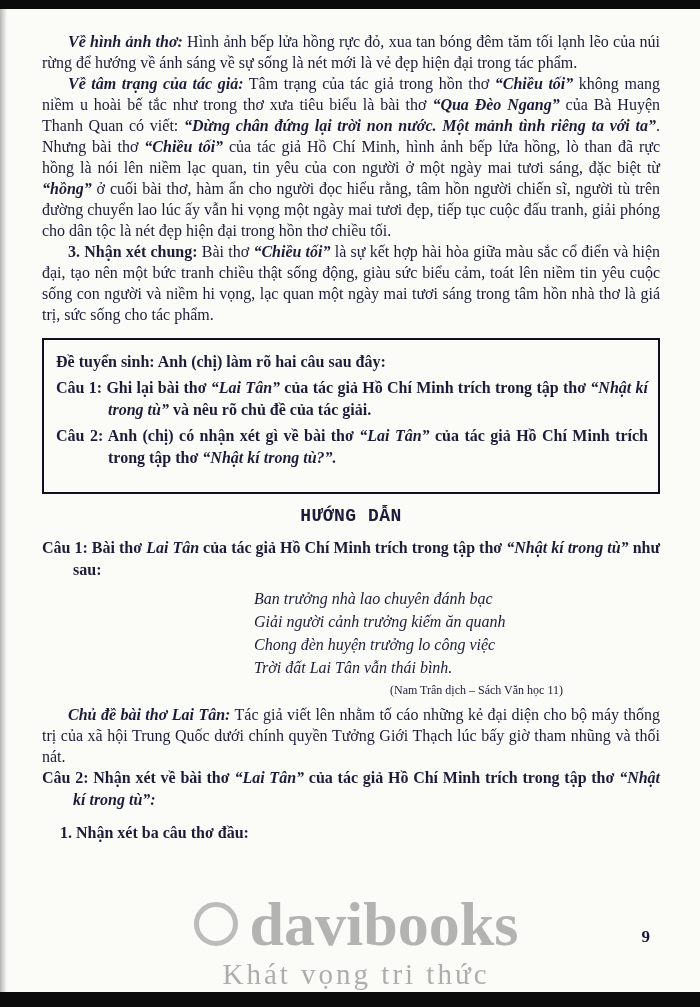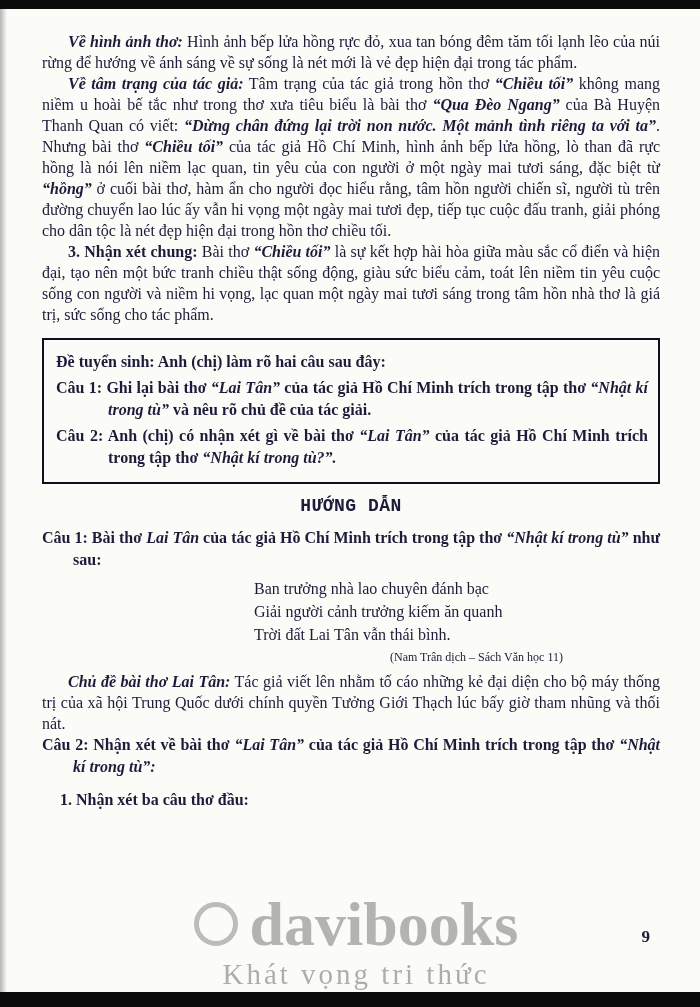--- a/index.html
+++ b/index.html
@@ -20,32 +20,32 @@
     background:linear-gradient(to right, rgba(0,0,0,.28), rgba(0,0,0,0)); z-index:4; }
   .content {
     position:absolute; top:31px; left:42px; width:618px;
     font-size:16px; line-height:21px; text-align:justify; z-index:1;
   }
   p.para { text-indent:26px; }
   .seg-b { font-weight:bold; }
   .seg-bi { font-weight:bold; font-style:italic; }
   .exam-box {
     border:2.5px solid var(--border,#101022);
-    margin:13px 0 10px 0; padding:7px 10px 9px 12px;
+    margin:13px 0 10px 0; padding:7px 10px 19px 12px;
     font-weight:bold; line-height:22px;
   }
   .exam-box p { margin:4px 0; }
   .exam-box .hang { padding-left:52px; text-indent:-52px; }
   .guide-heading {
     text-align:center; font-weight:bold; font-size:18px;
     margin:12px 0 10px 0; letter-spacing:.5px;font-family:Liberation Mono, monospace;
   }
   .hang30 { padding-left:31px; text-indent:-31px; }
   .bold-line { font-weight:bold; line-height:22px; }
-  .poem { margin:6px 0 2px 212px; line-height:23px; text-align:left; }
+  .poem { margin:6px 0 2px 212px; font-style:italic; line-height:23px; text-align:left; }
   .attribution { margin:1px 0 4px 348px; font-size:12px; line-height:19px; text-align:left; }
   .note1 { padding-left:18px; margin-top:11px; font-weight:bold;font-family:Liberation Serif, serif; }
   .mt4 { }
   .watermark {
     position:absolute; left:12px; right:0; bottom:16px; z-index:3;
     display:flex; flex-direction:column; align-items:center;
     pointer-events:none;
   }
   .wm-brand-row { display:flex; align-items:center; gap:12px; }
   .wm-logo {
@@ -87,20 +87,21 @@
       <p class="hang"><span class="seg-b">Câu 2:</span><span class="seg-b"> Anh (chị) có nhận xét gì về bài thơ </span><span class="seg-bi">“Lai Tân”</span><span class="seg-b"> của tác giả Hồ Chí Minh trích trong tập thơ </span><span class="seg-bi">“Nhật kí trong tù?”.</span></p>
     </div>
 
     <h2 class="guide-heading">HƯỚNG DẪN</h2>
 
     <p class="hang30 bold-line"><span class="seg-b">Câu 1:</span><span class="seg-b"> Bài thơ </span><span class="seg-bi">Lai Tân</span><span class="seg-b"> của tác giả Hồ Chí Minh trích trong tập thơ </span><span class="seg-bi">“Nhật kí trong tù”</span><span class="seg-b"> như sau:</span></p>
 
     <div class="poem">
       <div class="poem-line">Ban trưởng nhà lao chuyên đánh bạc</div>
       <div class="poem-line">Giải người cảnh trưởng kiếm ăn quanh</div>
+      <div class="poem-line">Chong đèn huyện trưởng lo công việc</div>
       <div class="poem-line">Trời đất Lai Tân vẫn thái bình.</div>
     </div>
 
     <p class="attribution">(Nam Trân dịch – Sách Văn học 11)</p>
 
     <p class="para"><span class="seg-bi">Chủ đề bài thơ Lai Tân:</span><span> Tác giả viết lên nhằm tố cáo những kẻ đại diện cho bộ máy thống trị của xã hội Trung Quốc dưới chính quyền Tưởng Giới Thạch lúc bấy giờ tham nhũng và thối nát.</span></p>
 
     <p class="hang30 bold-line mt4"><span class="seg-b">Câu 2:</span><span class="seg-b"> Nhận xét về bài thơ </span><span class="seg-bi">“Lai Tân”</span><span class="seg-b"> của tác giả Hồ Chí Minh trích trong tập thơ </span><span class="seg-bi">“Nhật kí trong tù”:</span></p>
 
     <p class="note1"><span class="seg-b">1. Nhận xét ba câu thơ đầu:</span></p>

